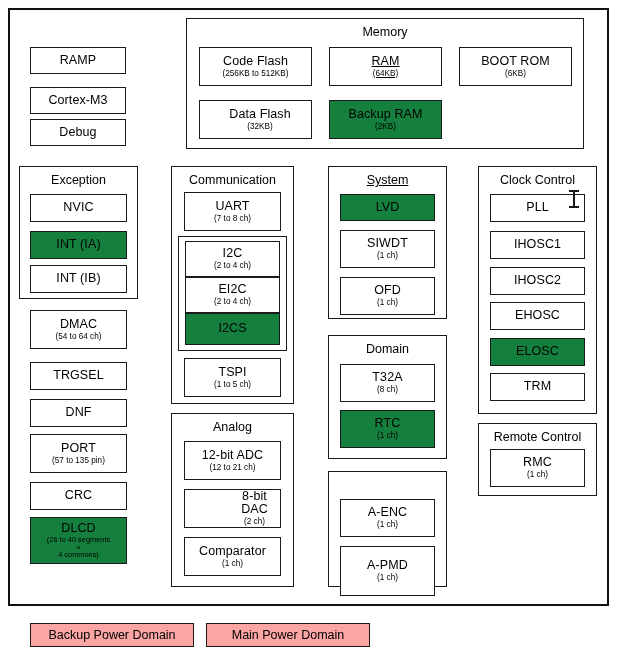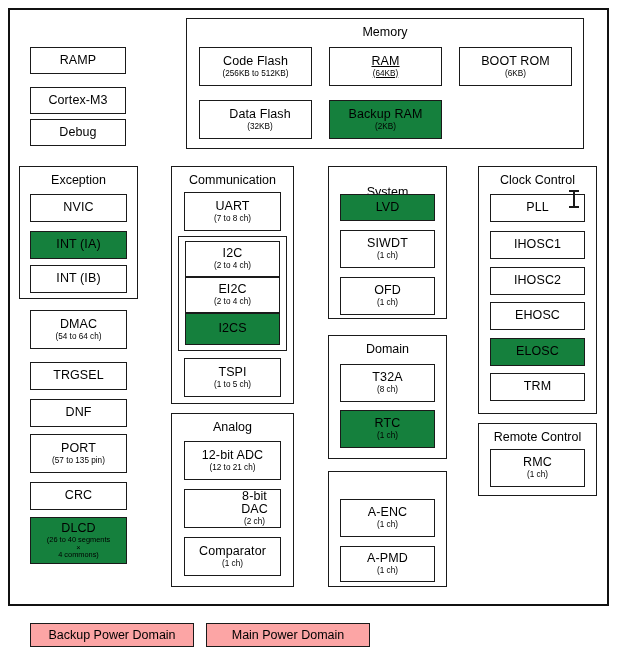--- a/index.html
+++ b/index.html
@@ -185,21 +185,21 @@
   <div class="blk" style="left:184px; top:489px; width:97px; height:39px;padding-left:44px;">
     <span class="t1">8-bit DAC</span>
     <span class="t2">(2 ch)</span>
   </div>
   <div class="blk" style="left:184px; top:537px; width:97px; height:39px;">
     <span class="t1">Comparator</span>
     <span class="t2">(1 ch)</span>
   </div>
 
   <div class="group" style="left:328px; top:166px; width:119px; height:153px;">
-    <div class="gtitle" style="top:18px;text-decoration:underline;">System</div>
+    <div class="gtitle" style="top:6px;text-decoration:underline;">System</div>
   </div>
   <div class="blk shaded" style="left:340px; top:194px; width:95px; height:27px;">
     <span class="t1">LVD</span>
   </div>
   <div class="blk" style="left:340px; top:230px; width:95px; height:38px;">
     <span class="t1">SIWDT</span>
     <span class="t2">(1 ch)</span>
   </div>
   <div class="blk" style="left:340px; top:277px; width:95px; height:38px;">
     <span class="t1">OFD</span>
@@ -218,21 +218,21 @@
     <span class="t2">(1 ch)</span>
   </div>
 
   <div class="group" style="left:328px; top:471px; width:119px; height:116px;">
     <div class="gtitle" style="top:6px;margin-top:25px;">Motor Control</div>
   </div>
   <div class="blk" style="left:340px; top:499px; width:95px; height:38px;">
     <span class="t1">A-ENC</span>
     <span class="t2">(1 ch)</span>
   </div>
-  <div class="blk" style="left:340px; top:546px; width:95px; height:36px;">
+  <div class="blk" style="left:340px; top:546px; width:95px; height:50px;">
     <span class="t1">A-PMD</span>
     <span class="t2">(1 ch)</span>
   </div>
 
   <div class="group" style="left:478px; top:166px; width:119px; height:248px;">
     <div class="gtitle" style="top:6px;">Clock Control</div>
   </div>
   <div class="blk" style="left:490px; top:194px; width:95px; height:28px;">
     <span class="t1">PLL</span>
   </div>

